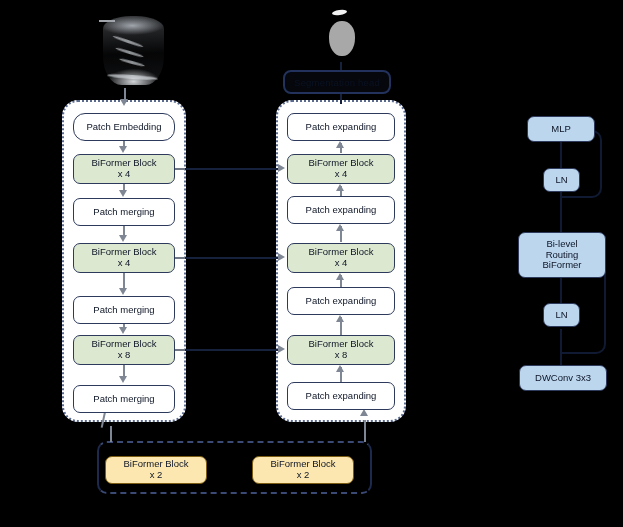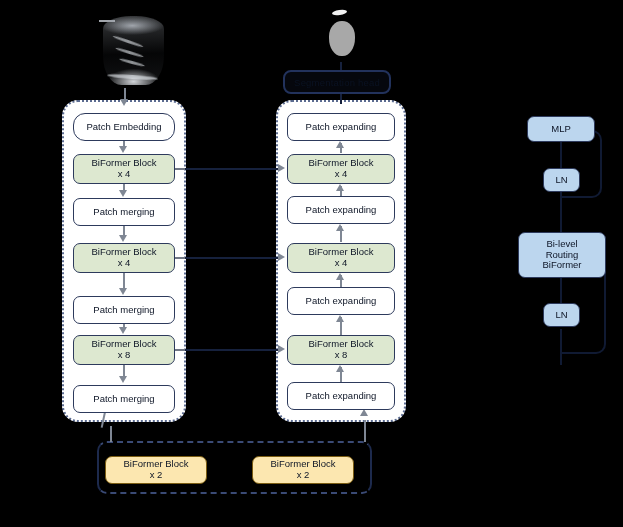--- a/index.html
+++ b/index.html
@@ -271,14 +271,17 @@
     <span class="l1">LN</span>
   </div>
   <div class="node blue" style="left:518px;top:232px;width:88px;height:46px;">
     <span class="l1">Bi-level</span>
     <span class="l2">Routing</span>
     <span class="l2">BiFormer</span>
   </div>
   <div class="node blue" style="left:543px;top:303px;width:37px;height:24px;">
     <span class="l1">LN</span>
   </div>
+  <div class="node blue" style="left:519px;top:365px;width:88px;height:26px;">
+    <span class="l1">DWConv 3x3</span>
+  </div>
 
 </div>
 
 </body></html>

